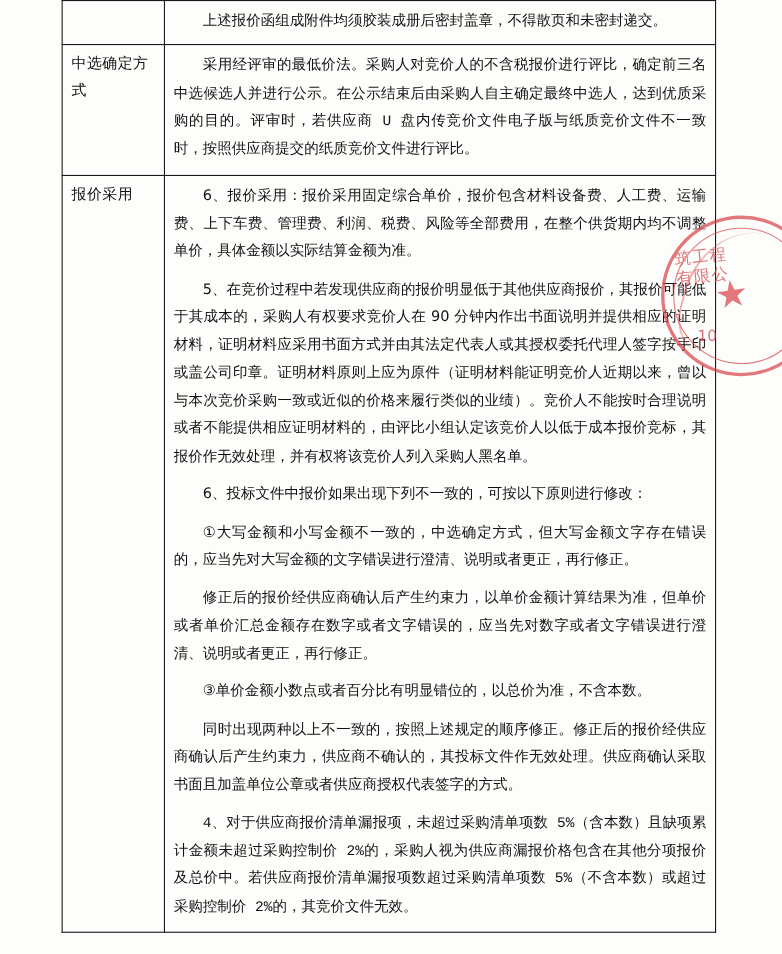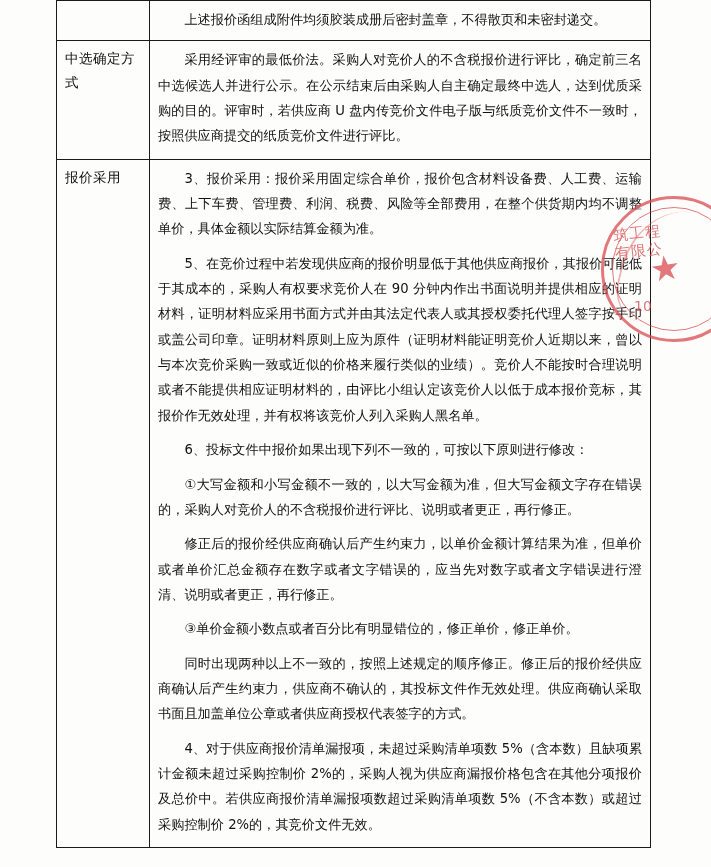--- a/index.html
+++ b/index.html
@@ -52,20 +52,21 @@
     line-height: 1.92;
     text-align: justify;
     text-justify: inter-ideograph;
   }
   .body-cell p {
     margin: 0 0 9px 0;
     text-indent: 2em;
   }
   .body-cell p.last {
     margin-bottom: 2px;
+    font-family: Liberation Mono, monospace;
   }
   .row-top td {
     border-top: 1px solid #1a1a1a;
   }
   .top-cell {
     padding-top: 8px;
     padding-bottom: 30px;
   }
   .top-cell p {
     text-indent: 2em;
@@ -150,26 +151,26 @@
       <tr>
         <td class="label-cell">中选确定方式</td>
         <td class="body-cell">
           <p class="last">采用经评审的最低价法。采购人对竞价人的不含税报价进行评比，确定前三名中选候选人并进行公示。在公示结束后由采购人自主确定最终中选人，达到优质采购的目的。评审时，若供应商 U 盘内传竞价文件电子版与纸质竞价文件不一致时，按照供应商提交的纸质竞价文件进行评比。</p>
         </td>
       </tr>
 
       <tr>
         <td class="label-cell">报价采用</td>
         <td class="body-cell">
-          <p>3、报价采用：报价采用固定综合单价，报价包含材料设备费、人工费、运输费、上下车费、管理费、利润、税费、风险等全部费用，在整个供货期内均不调整单价，具体金额以实际结算金额为准。</p>
+          <p>6、报价采用：报价采用固定综合单价，报价包含材料设备费、人工费、运输费、上下车费、管理费、利润、税费、风险等全部费用，在整个供货期内均不调整单价，具体金额以实际结算金额为准。</p>
           <p>5、在竞价过程中若发现供应商的报价明显低于其他供应商报价，其报价可能低于其成本的，采购人有权要求竞价人在 90 分钟内作出书面说明并提供相应的证明材料，证明材料应采用书面方式并由其法定代表人或其授权委托代理人签字按手印或盖公司印章。证明材料原则上应为原件（证明材料能证明竞价人近期以来，曾以与本次竞价采购一致或近似的价格来履行类似的业绩）。竞价人不能按时合理说明或者不能提供相应证明材料的，由评比小组认定该竞价人以低于成本报价竞标，其报价作无效处理，并有权将该竞价人列入采购人黑名单。</p>
           <p>6、投标文件中报价如果出现下列不一致的，可按以下原则进行修改：</p>
-          <p>①大写金额和小写金额不一致的，以大写金额为准，但大写金额文字存在错误的，采购人对竞价人的不含税报价进行评比、说明或者更正，再行修正。</p>
+          <p>①大写金额和小写金额不一致的，中选确定方式，但大写金额文字存在错误的，应当先对大写金额的文字错误进行澄清、说明或者更正，再行修正。</p>
           <p>修正后的报价经供应商确认后产生约束力，以单价金额计算结果为准，但单价或者单价汇总金额存在数字或者文字错误的，应当先对数字或者文字错误进行澄清、说明或者更正，再行修正。</p>
-          <p>③单价金额小数点或者百分比有明显错位的，修正单价，修正单价。</p>
+          <p>③单价金额小数点或者百分比有明显错位的，以总价为准，不含本数。</p>
           <p>同时出现两种以上不一致的，按照上述规定的顺序修正。修正后的报价经供应商确认后产生约束力，供应商不确认的，其投标文件作无效处理。供应商确认采取书面且加盖单位公章或者供应商授权代表签字的方式。</p>
           <p class="last">4、对于供应商报价清单漏报项，未超过采购清单项数 5%（含本数）且缺项累计金额未超过采购控制价 2%的，采购人视为供应商漏报价格包含在其他分项报价及总价中。若供应商报价清单漏报项数超过采购清单项数 5%（不含本数）或超过采购控制价 2%的，其竞价文件无效。</p>
         </td>
       </tr>
     </tbody>
   </table>
 
   <div class="seal">
     <div class="seal-inner"></div>
     <div class="seal-sweep"></div>

